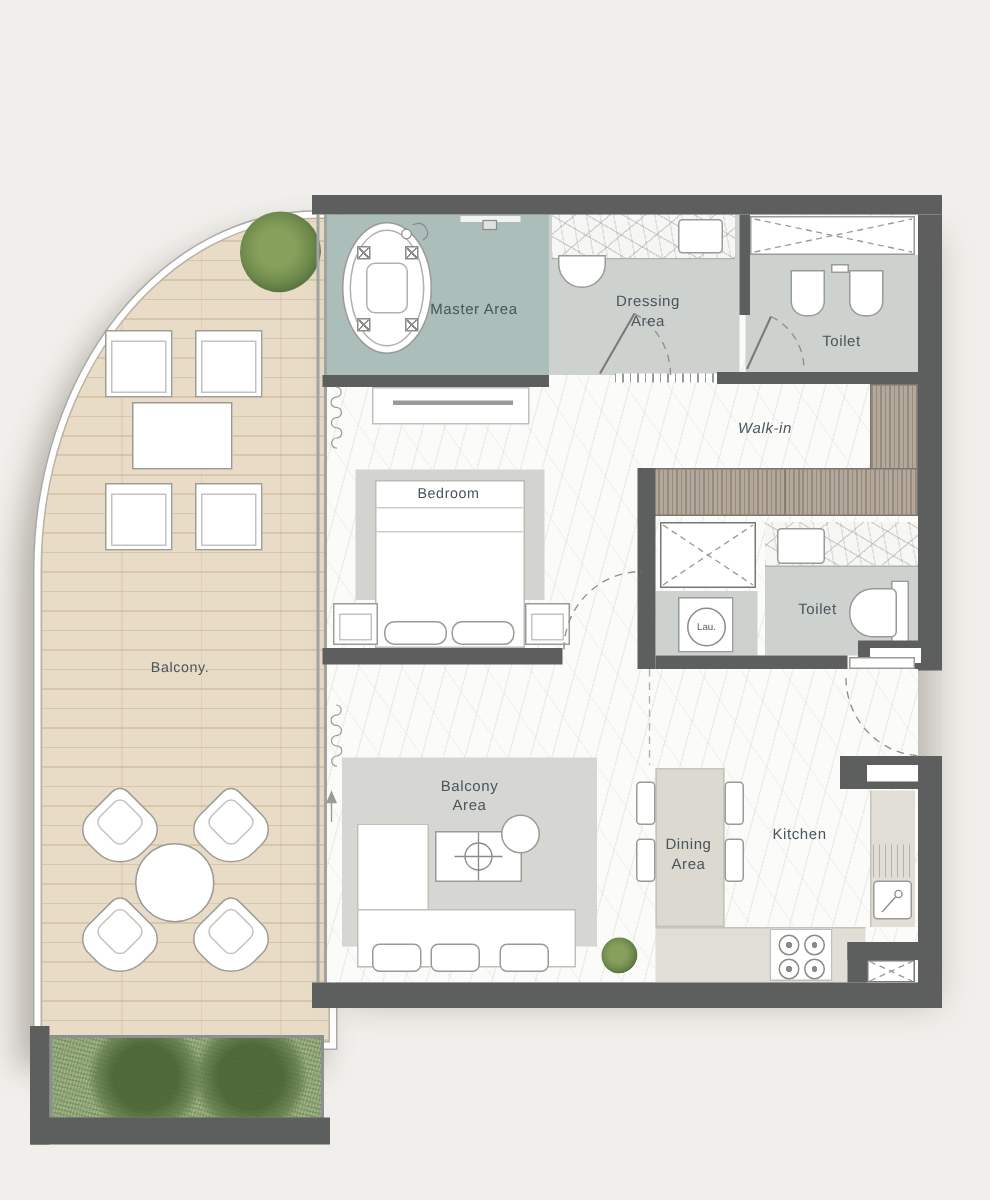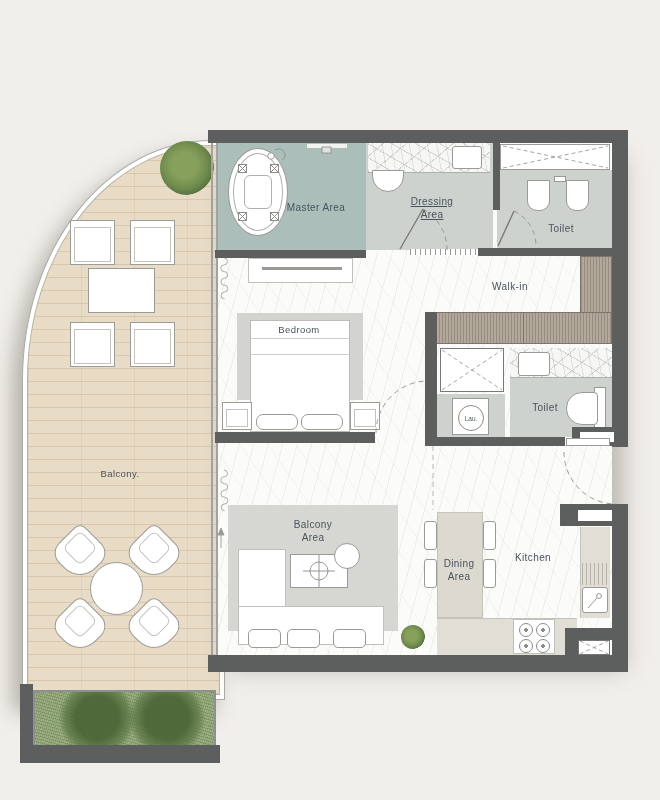--- a/index.html
+++ b/index.html
@@ -253,27 +253,27 @@
       <path d="M224,470 a3.4,3.4 0 1 1 .1,6.8 a3.4,3.4 0 1 0 .1,6.8 a3.4,3.4 0 1 1 .1,6.8 a3.4,3.4 0 1 0 .1,6.8 a3.4,3.4 0 1 1 .1,6.8 a3.4,3.4 0 1 0 .1,6.8"></path>
     </g>
 
     <g stroke="#9a9a96" stroke-width="0.9" fill="#9a9a96">
       <line x1="221" y1="548" x2="221" y2="532"></line>
       <path d="M221,528 l-3,7 l6,0 z"></path>
     </g>
   </svg>
 
   <div class="lbl" style="left:316px;top:207px;">Master Area</div>
-  <div class="lbl" style="left:432px;top:208px;text-decoration:underline;">Dressing
+  <div class="lbl" style="left:432px;top:208px;">Dressing
 Area</div>
   <div class="lbl" style="left:561px;top:228px;">Toilet</div>
-  <div class="lbl" style="left:510px;top:286px;">Walk-in</div>
+  <div class="lbl" style="left:510px;top:286px;font-style:italic;">Walk-in</div>
   <div class="lbl lbl-sm" style="left:299px;top:330px;">Bedroom</div>
   <div class="lbl" style="left:545px;top:407px;">Toilet</div>
   <div class="lbl" style="left:313px;top:531px;">Balcony
 Area</div>
   <div class="lbl" style="left:459px;top:570px;">Dining
 Area</div>
   <div class="lbl" style="left:533px;top:557px;">Kitchen</div>
-  <div class="lbl lbl-sm" style="left:120px;top:446px;margin-top:28px;">Balcony.</div>
+  <div class="lbl lbl-sm" style="left:120px;top:446px;">Balcony.</div>
 
 
 </div>
 
 </body></html>

